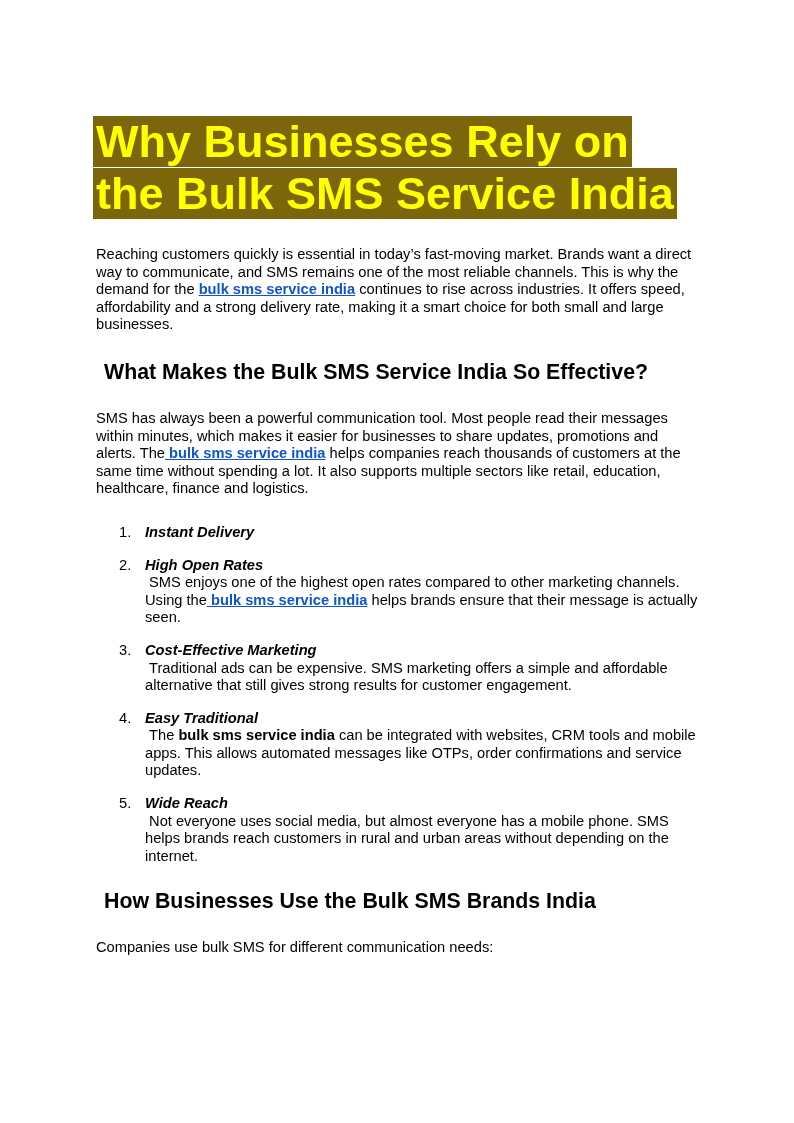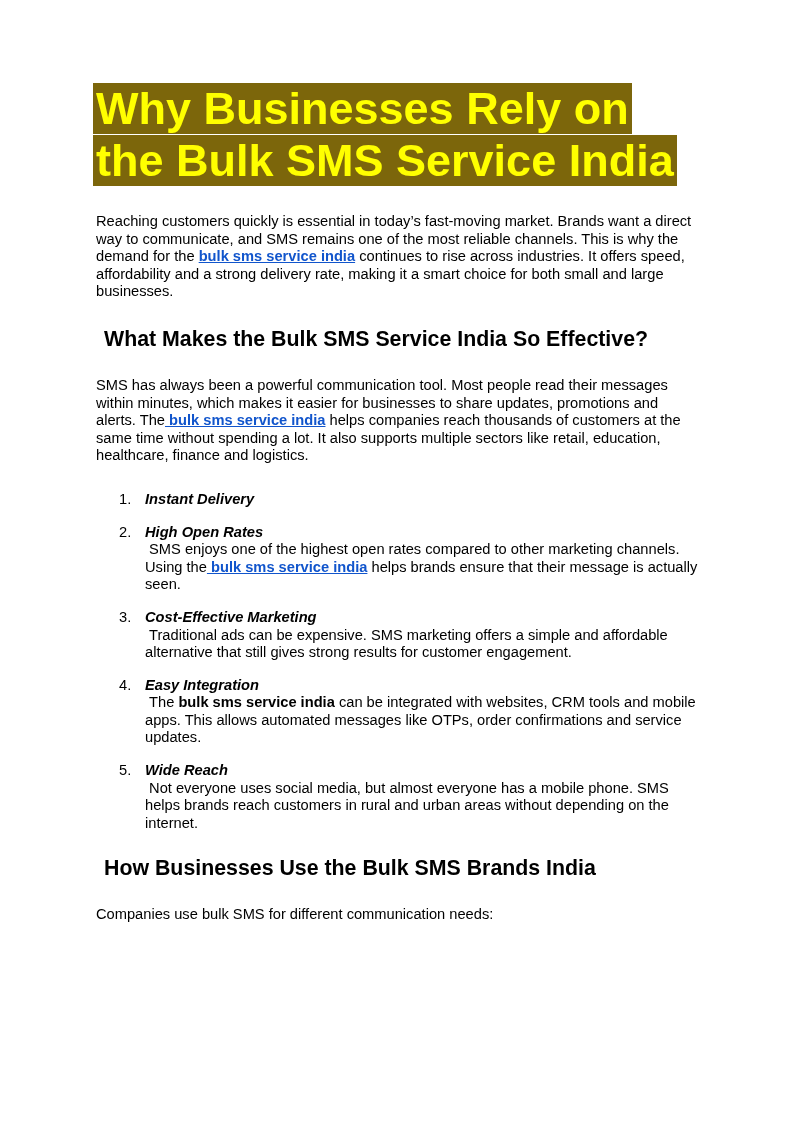--- a/index.html
+++ b/index.html
@@ -8,21 +8,21 @@
     width: 794px;
     height: 1123px;
     background: var(--page-background, #ffffff);
     color: var(--body-text, #000000);
     font-family: "Liberation Sans", "DejaVu Sans", sans-serif;
     overflow: hidden;
   }
   .page {
     width: 794px;
     height: 1123px;
-    padding: 83px 96px 0 96px;
+    padding: 116px 96px 0 96px;
   }
   h1.doc-title {
     margin: 0 0 0 -3px;
     font-size: 45px;
     line-height: 52px;
     font-weight: bold;
     letter-spacing: 0;
   }
   .hl {
     background: var(--title-highlight, #7c660b);
@@ -89,21 +89,21 @@
       <span class="benefit-title">High Open Rates</span><br>
       <span><span>&nbsp;SMS enjoys one of the highest open rates compared to other marketing channels. Using the</span><a href="#" class="doc-link"> bulk sms service india</a><span> helps brands ensure that their message is actually seen.</span></span>
     </li>
     <li>
       <span class="num">3.</span>
       <span class="benefit-title">Cost-Effective Marketing</span><br>
       <span><span>&nbsp;Traditional ads can be expensive. SMS marketing offers a simple and affordable alternative that still gives strong results for customer engagement.</span></span>
     </li>
     <li>
       <span class="num">4.</span>
-      <span class="benefit-title">Easy Integration</span><br>
+      <span class="benefit-title">Easy Traditional</span><br>
       <span><span>&nbsp;The </span><strong>bulk sms service india</strong><span> can be integrated with websites, CRM tools and mobile apps. This allows automated messages like OTPs, order confirmations and service updates.</span></span>
     </li>
     <li>
       <span class="num">5.</span>
       <span class="benefit-title">Wide Reach</span><br>
       <span><span>&nbsp;Not everyone uses social media, but almost everyone has a mobile phone. SMS helps brands reach customers in rural and urban areas without depending on the internet.</span></span>
     </li>
   </ol>
 
   <h2 class="section-heading">How Businesses Use the Bulk SMS Brands India</h2>

